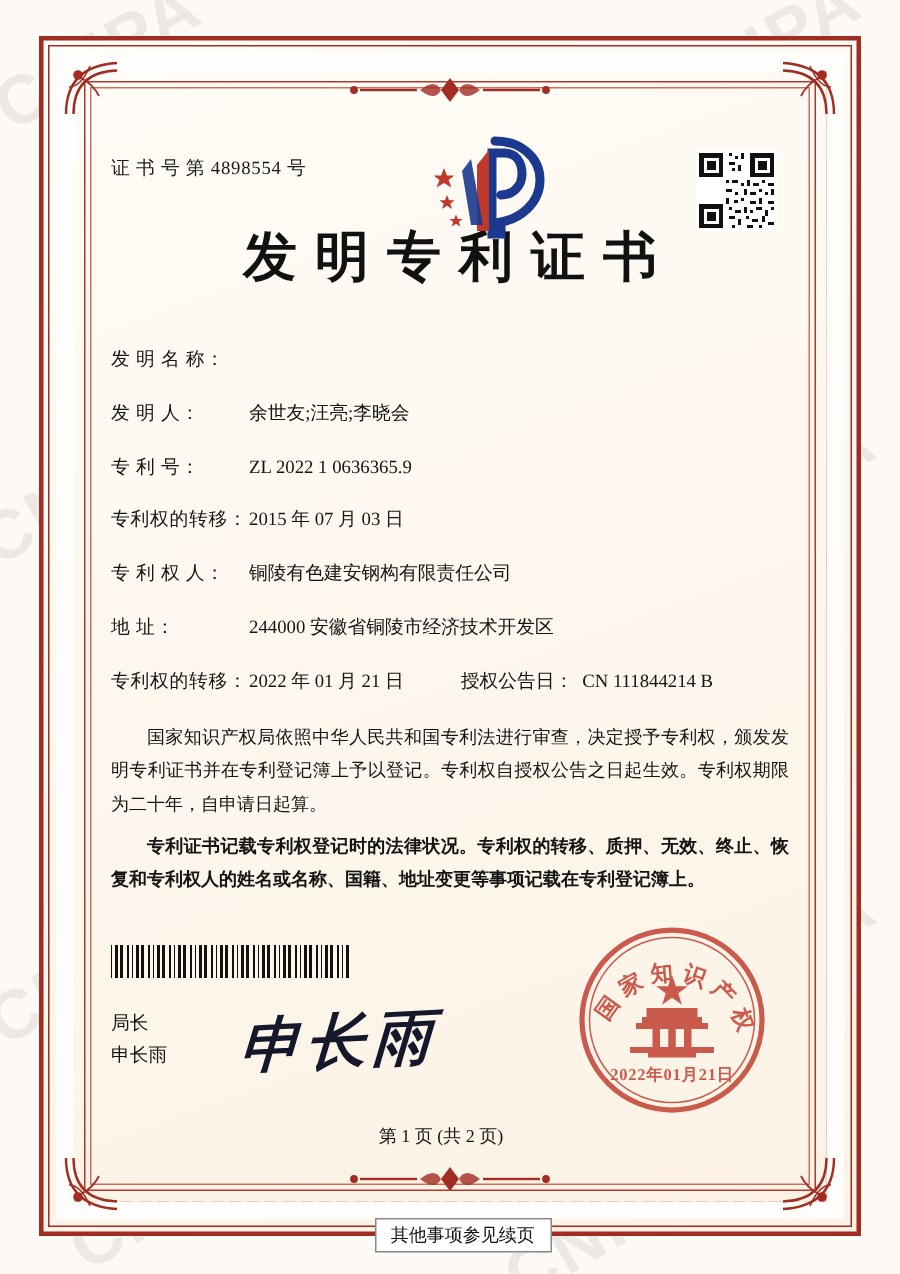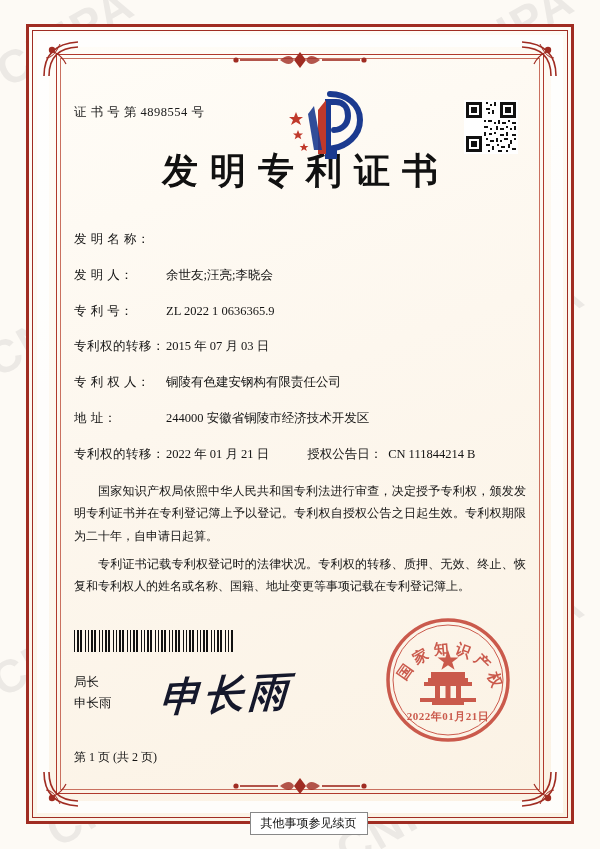--- a/index.html
+++ b/index.html
@@ -106,21 +106,21 @@
     width:92px;flex:none;letter-spacing:.5px;
   }
   .fvalue{flex:1;}
   .inline-label{margin-left:38px;}
   .para{
     font-size:12px;line-height:1.85;color:#141414;
     text-indent:24px;
     margin-top:16px;
     text-align:justify;
   }
-  .para.second{margin-top:6px;}
+  .para.second{margin-top:6px;font-weight:bold;}
   .barcode{
     position:absolute;left:0;bottom:132px;width:160px;height:22px;
     background:repeating-linear-gradient(90deg,
       #111 0 1px, transparent 1px 3px, #111 3px 5px, transparent 5px 6px,
       #111 6px 8px, transparent 8px 11px, #111 11px 12px, transparent 12px 14px);
   }
   .sig-block{
     position:absolute;left:0;bottom:70px;font-size:12.5px;line-height:1.7;color:#141414;
   }
   .handwrite{
@@ -129,21 +129,21 @@
     font-family:"DejaVu Serif",serif;
     font-style:italic;font-weight:700;
     color:#15182b;
     letter-spacing:4px;
     transform:rotate(-3deg) skewX(-6deg);
   }
   .seal{
     position:absolute;right:14px;bottom:40px;width:128px;height:128px;
   }
   .pagenum{
-    position:absolute;left:0;right:12px;bottom:18px;
+    position:absolute;left:0;right:12px;bottom:18px;text-align:center;
     font-size:12px;color:#141414;
   }
   .footnote{
     position:absolute;left:0;right:0;bottom:0;text-align:center;
   }
   .footnote span{
     display:inline-block;
     border:1px solid #888;
     padding:2px 10px;
     font-size:12px;color:#111;

